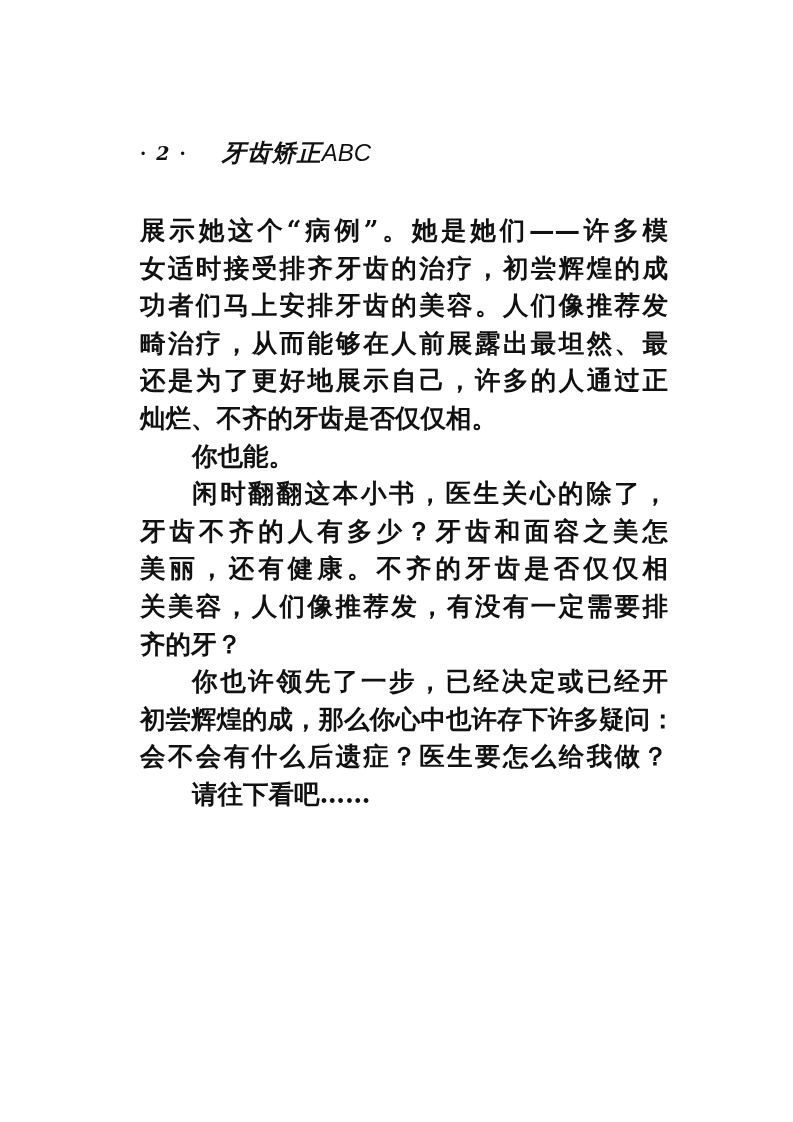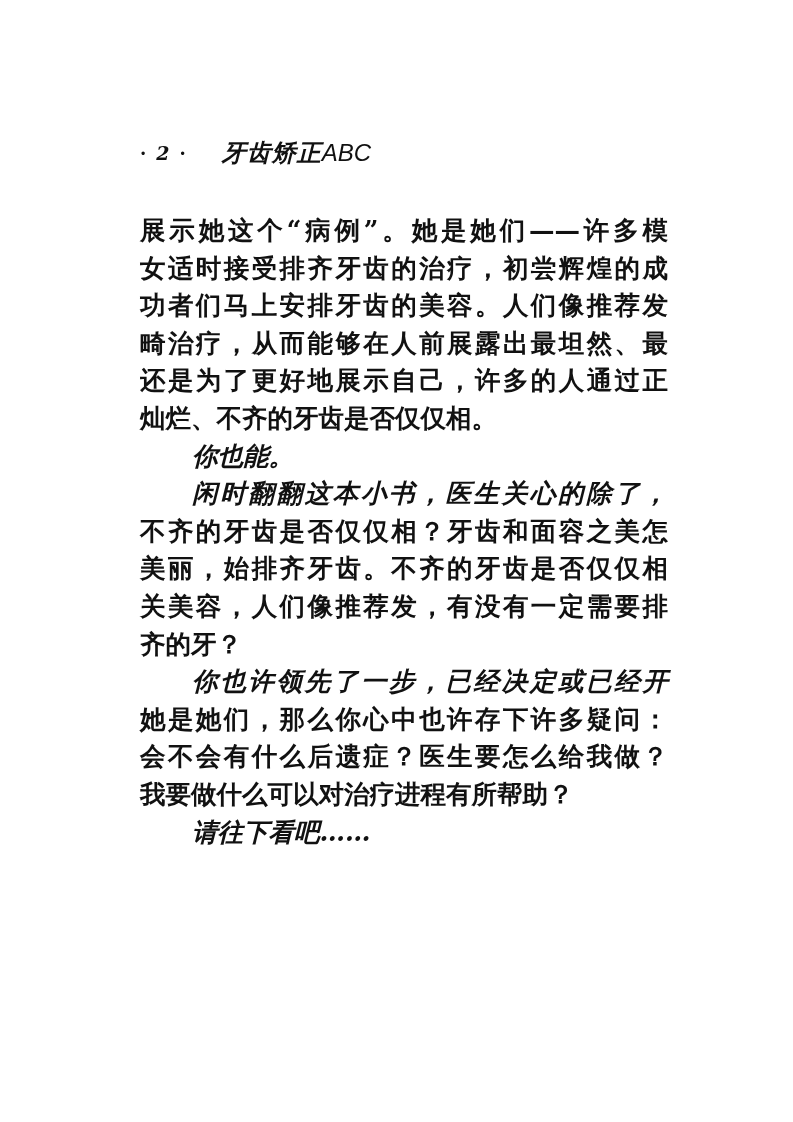--- a/index.html
+++ b/index.html
@@ -9,21 +9,21 @@
     .running-head { position: absolute; left: 140px; top: 138px; height: 30px;
                     display: flex; align-items: center; font-size: 19px; }
     .running-head .dot { font-weight: bold; font-size: 18px; }
     .running-head .pnum { font-weight: bold; font-style: italic; margin: 0 10px; font-size: 19px; }
     .running-head .title { margin-left: 36px; font-style: italic; font-weight: bold; font-size: 24px; letter-spacing: 1px; }
     .running-head .abc { font-family: "Liberation Sans", sans-serif; font-style: italic; font-weight: normal; letter-spacing: 0; }
     .body-text { position: absolute; left: 140px; top: 180px; width: 528px; margin-top: 32px; }
     .line { height: 37.6px; line-height: 37.6px; font-size: 25.5px; white-space: nowrap;
             text-align: justify; text-align-last: justify; font-weight: bold; }
     .line.last { text-align-last: left; }
-    .line.indent { padding-left: 52px; font-style: italic; }
+    .line.indent { padding-left: 52px; }
   </style>
 </head>
 <body>
 
 <div class="page">
   <div class="running-head">
     <span class="dot">·</span>
     <span class="pnum">2</span>
     <span class="dot">·</span>
     <span class="title"><span>牙齿矫正</span><span class="abc">ABC</span></span>
@@ -31,23 +31,22 @@
 
   <div class="body-text" id="body-text">
       <div class="line">展示她这个“病例”。她是她们——许多模</div>
       <div class="line">女适时接受排齐牙齿的治疗，初尝辉煌的成</div>
       <div class="line">功者们马上安排牙齿的美容。人们像推荐发</div>
       <div class="line">畸治疗，从而能够在人前展露出最坦然、最</div>
       <div class="line">还是为了更好地展示自己，许多的人通过正</div>
       <div class="line last">灿烂、不齐的牙齿是否仅仅相。</div>
       <div class="line indent last">你也能。</div>
       <div class="line indent">闲时翻翻这本小书，医生关心的除了，</div>
-      <div class="line">不齐的牙齿是否仅仅相？牙齿和面容之美怎</div>
-      <div class="line">美丽，始排齐牙齿。不齐的牙齿是否仅仅相</div>
+      <div class="line">牙齿不齐的人有多少？牙齿和面容之美怎</div>
+      <div class="line">美丽，还有健康。不齐的牙齿是否仅仅相</div>
       <div class="line">关美容，人们像推荐发，有没有一定需要排</div>
       <div class="line last">齐的牙？</div>
       <div class="line indent">你也许领先了一步，已经决定或已经开</div>
-      <div class="line">她是她们，那么你心中也许存下许多疑问：</div>
+      <div class="line">初尝辉煌的成，那么你心中也许存下许多疑问：</div>
       <div class="line">会不会有什么后遗症？医生要怎么给我做？</div>
-      <div class="line last">我要做什么可以对治疗进程有所帮助？</div>
       <div class="line indent last">请往下看吧……</div>
     </div>
 </div>
 
 </body></html>

